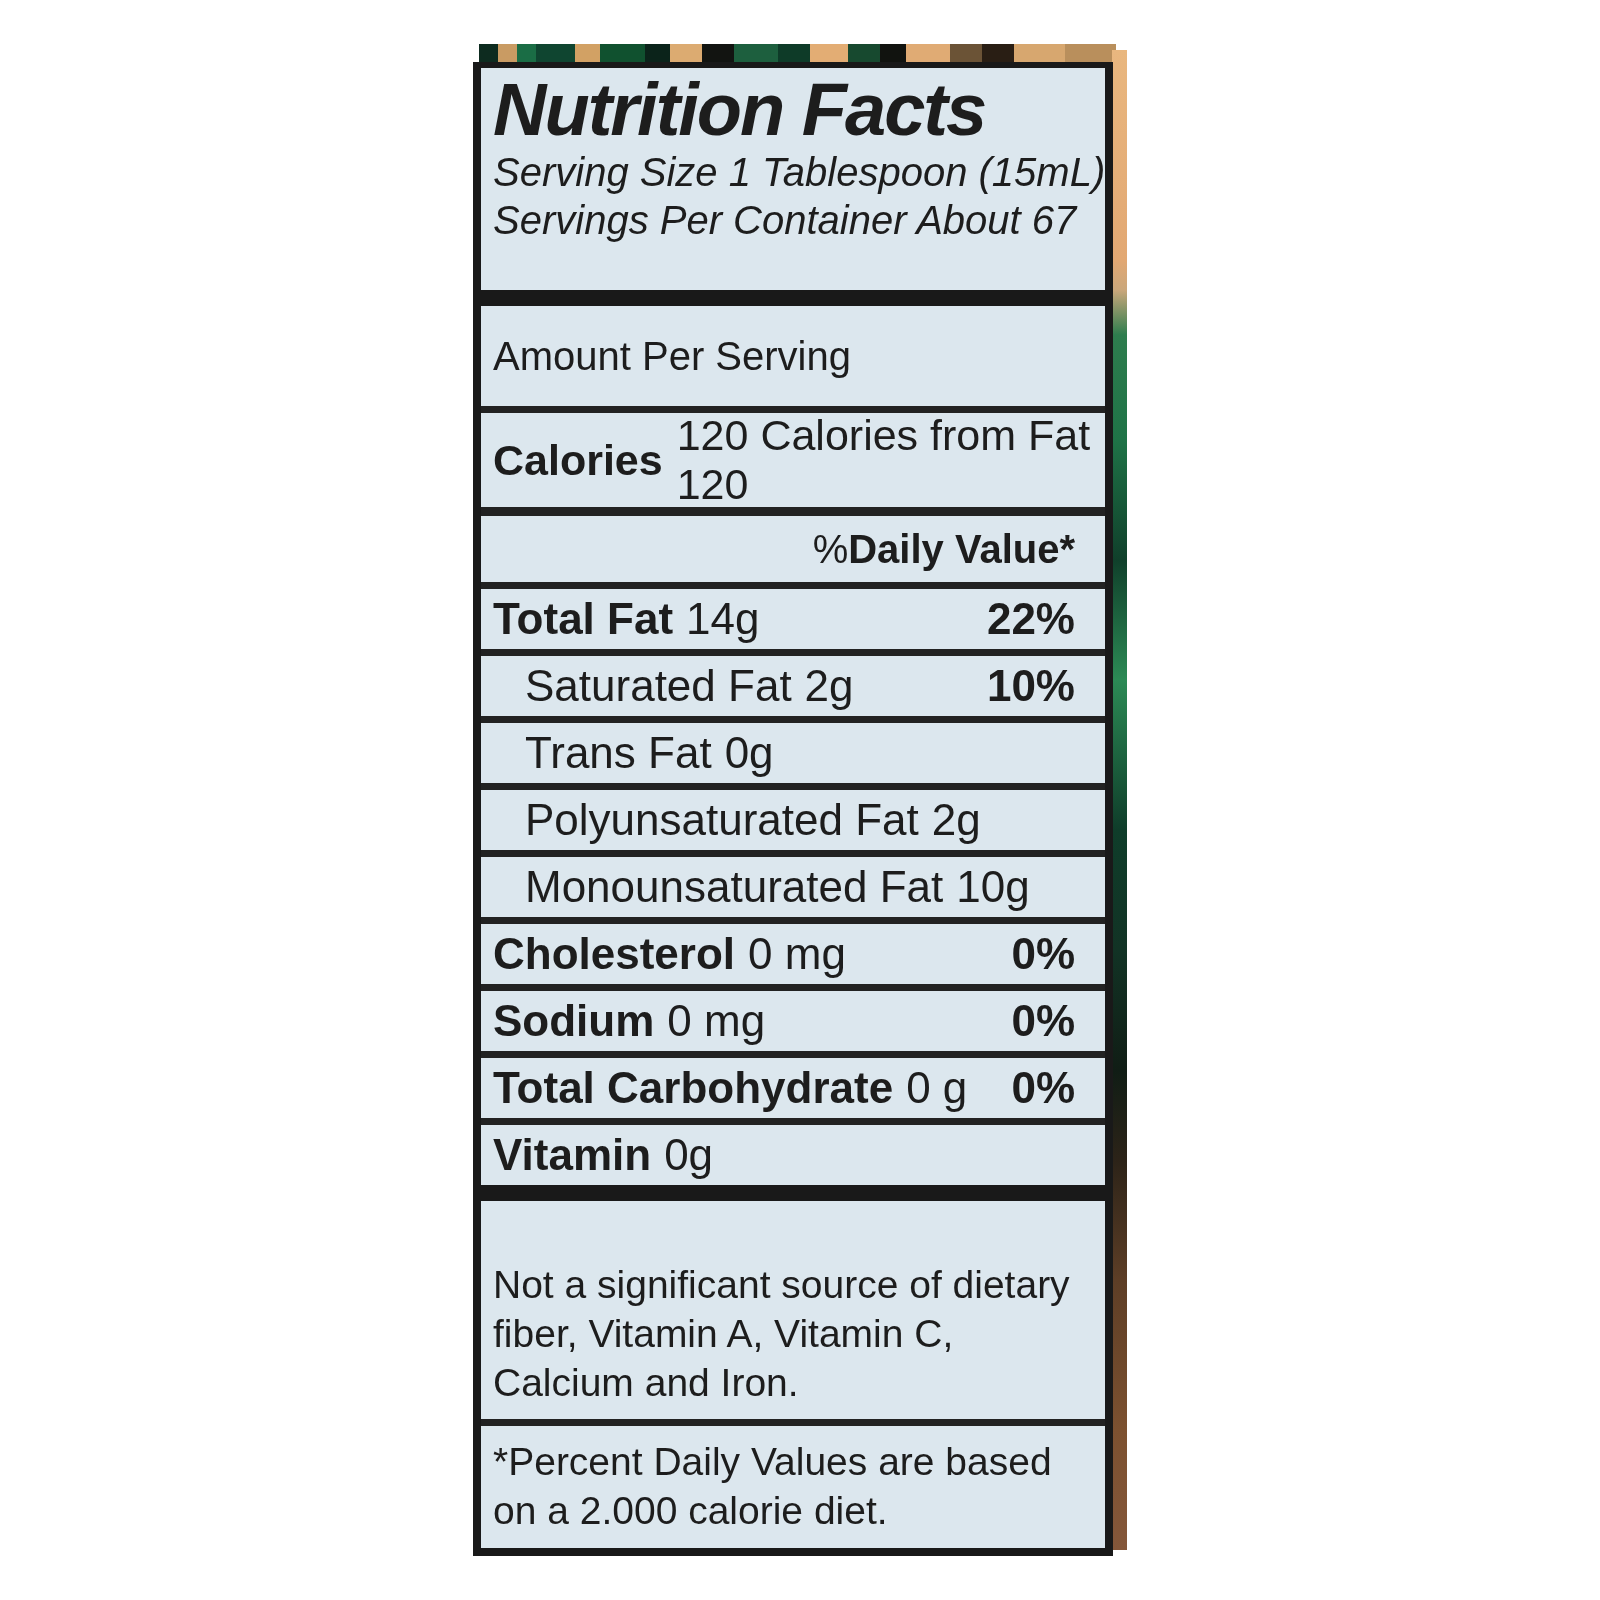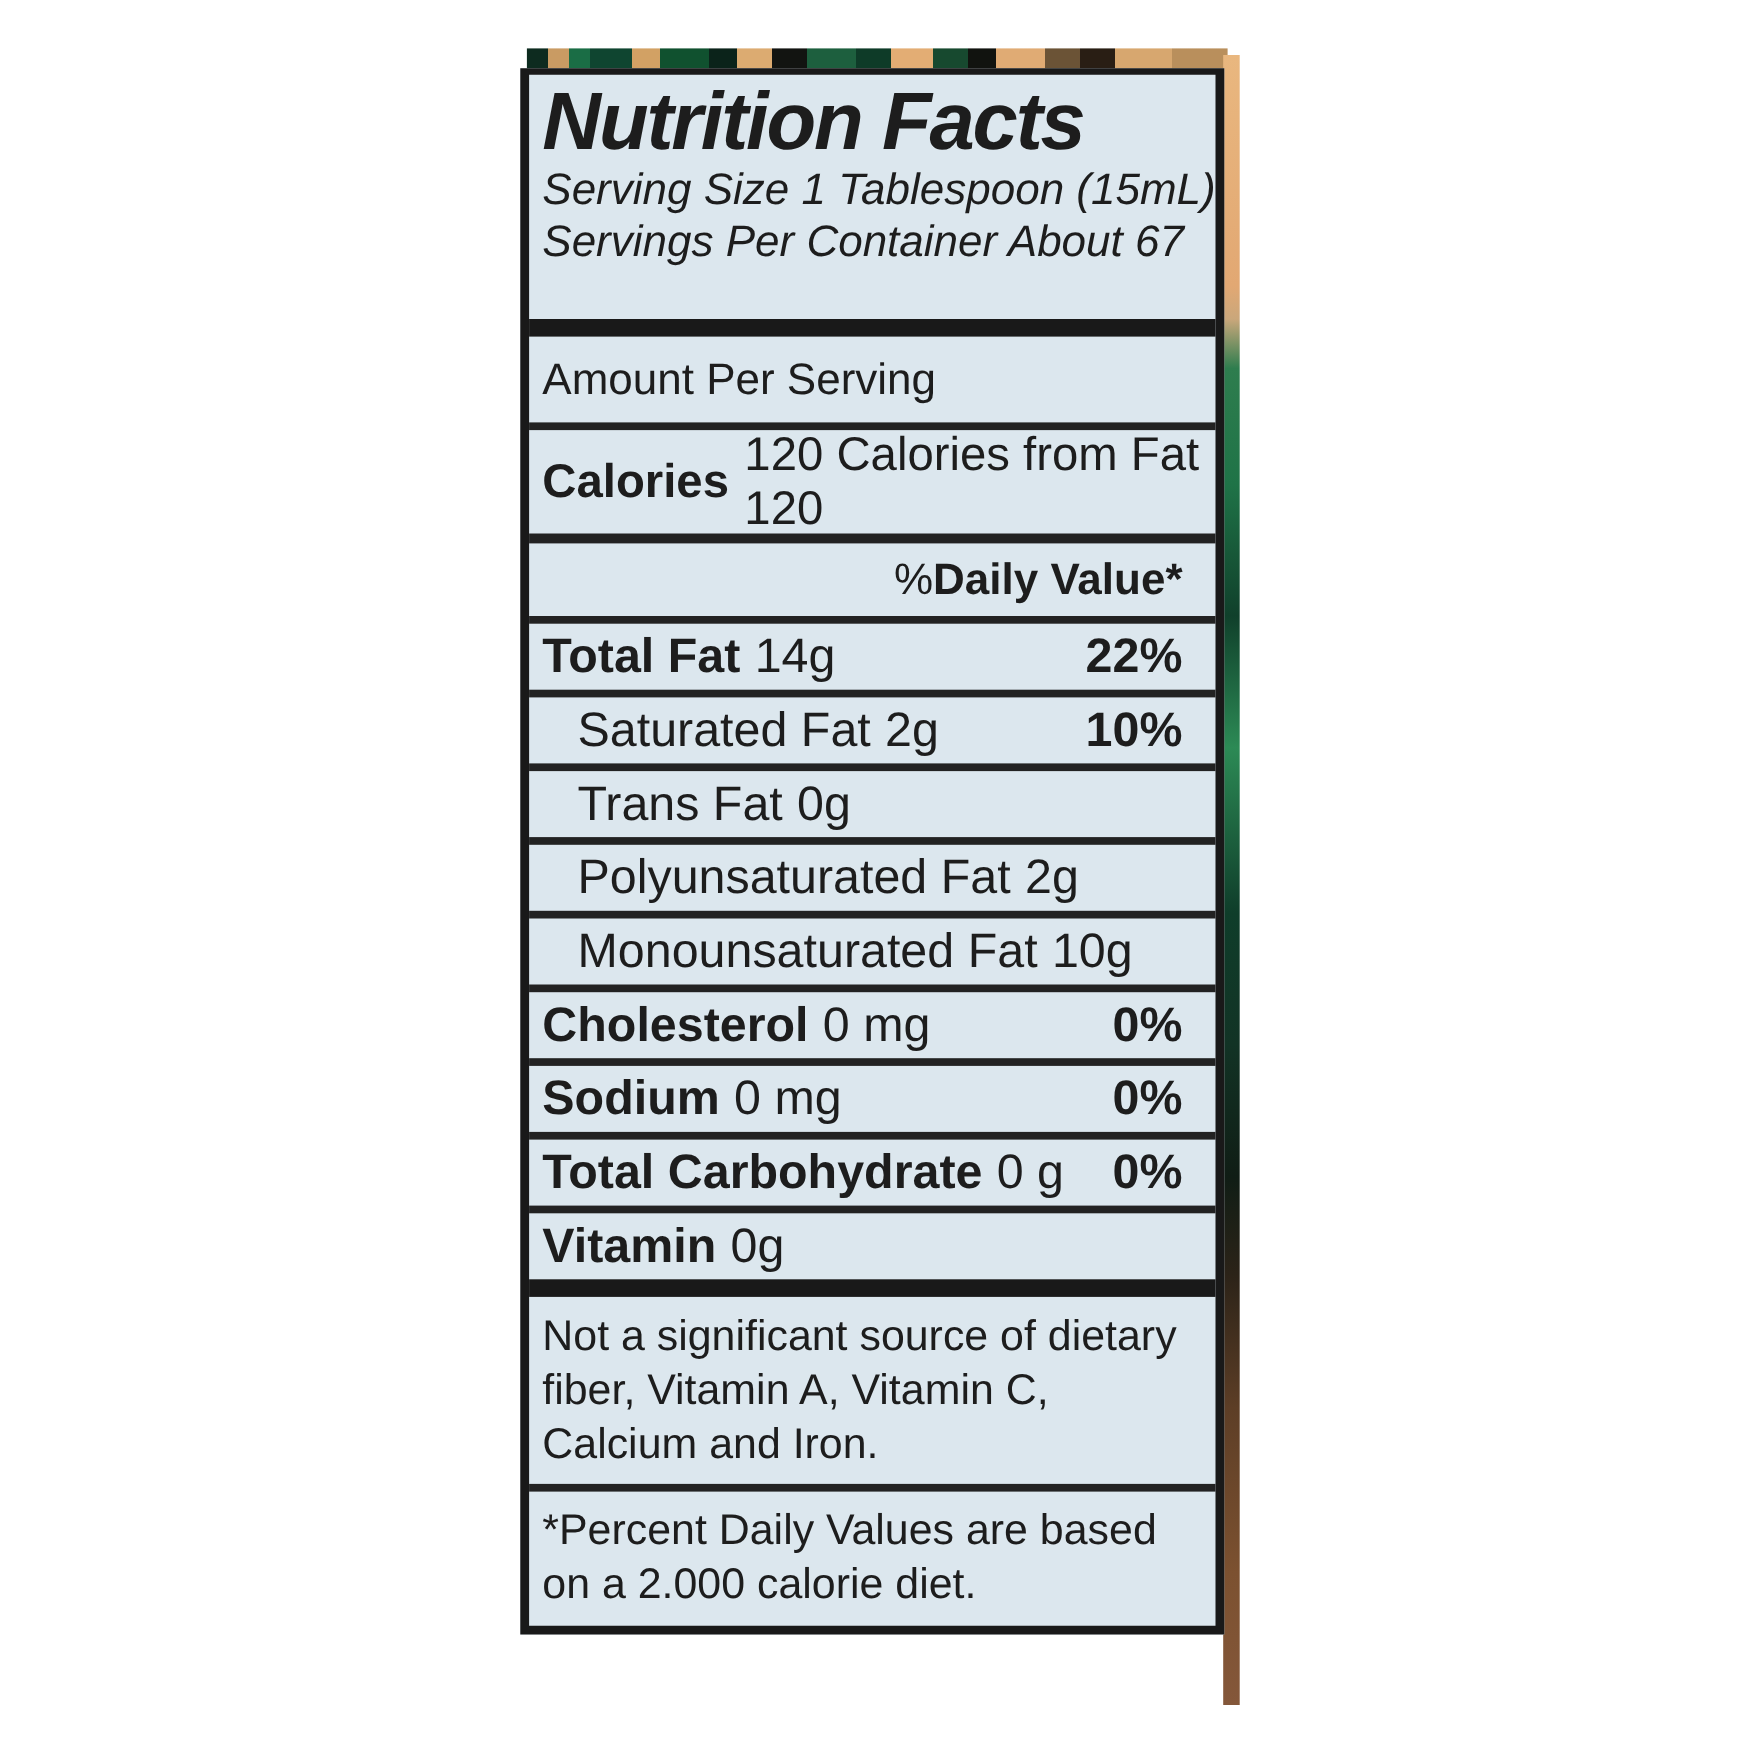--- a/index.html
+++ b/index.html
@@ -81,21 +81,21 @@
     line-height: 1.03;
     white-space: nowrap;
   }
   .sline { font-size: 40px; line-height: 1.2; white-space: nowrap; }
 
   .bar { height: 16px; background: #191919; }
   .sep { height: 7px; background: #222222; }
   .sep.med { height: 9px; }
 
   .row-amount {
-    height: 78px;
+    height: 100px;
     display: flex;
     align-items: center;
     padding: 0 12px;
     font-size: 40px;
   }
   .row-cal {
     height: 94px;
     display: flex;
     align-items: center;
     gap: 14px;
@@ -123,21 +123,21 @@
   }
   .nrow.indent { padding-left: 44px; }
   .b { font-weight: bold; }
   .ndv { margin-left: auto; font-weight: bold; }
 
   .fnote {
     padding: 12px 14px 12px 12px;
     font-size: 39px;
     line-height: 1.25;
   }
-  .fnote.first { min-height: 88px; }
+  .fnote.first { min-height: 88px; margin-top: 48px; }
 </style>
 </head>
 <body>
 
 <div class="photo-strip"></div>
 <div class="side-strip"></div>
 
 <div class="nf">
 
   <div class="hdr">

